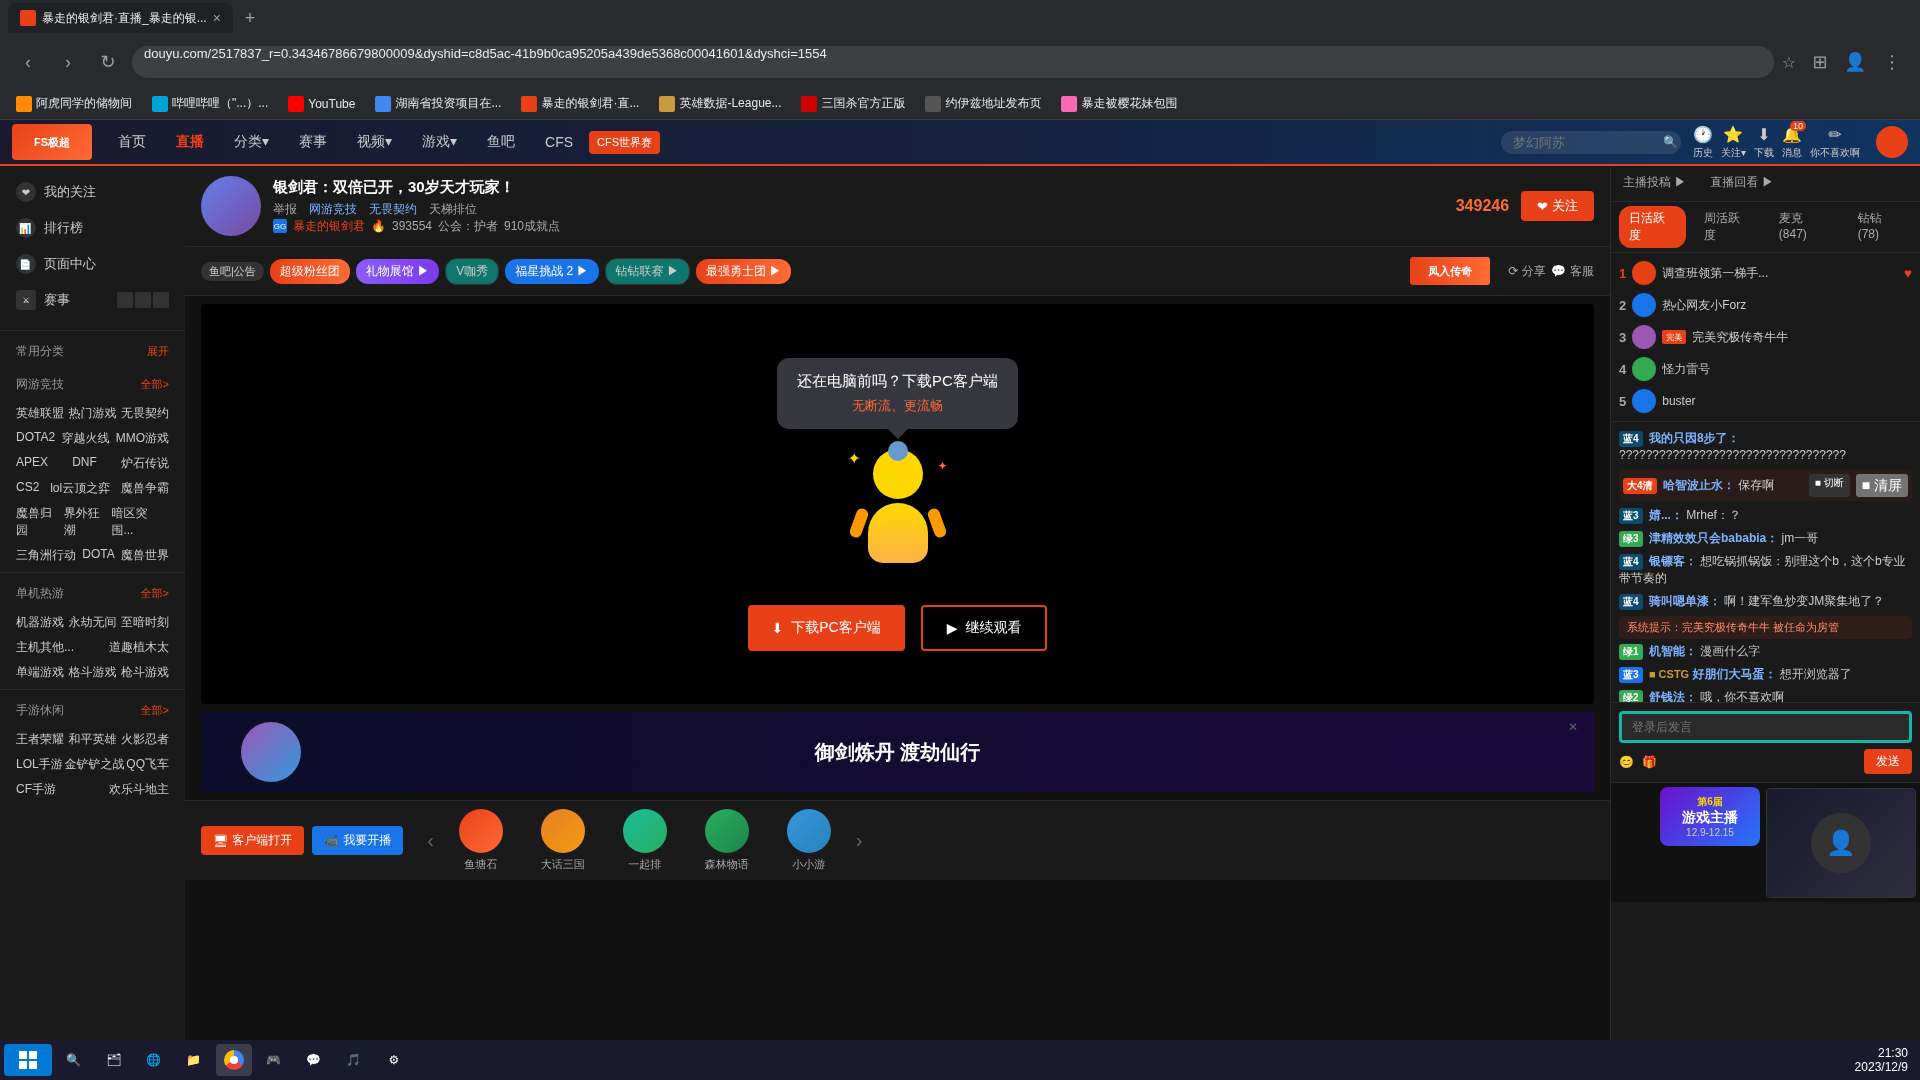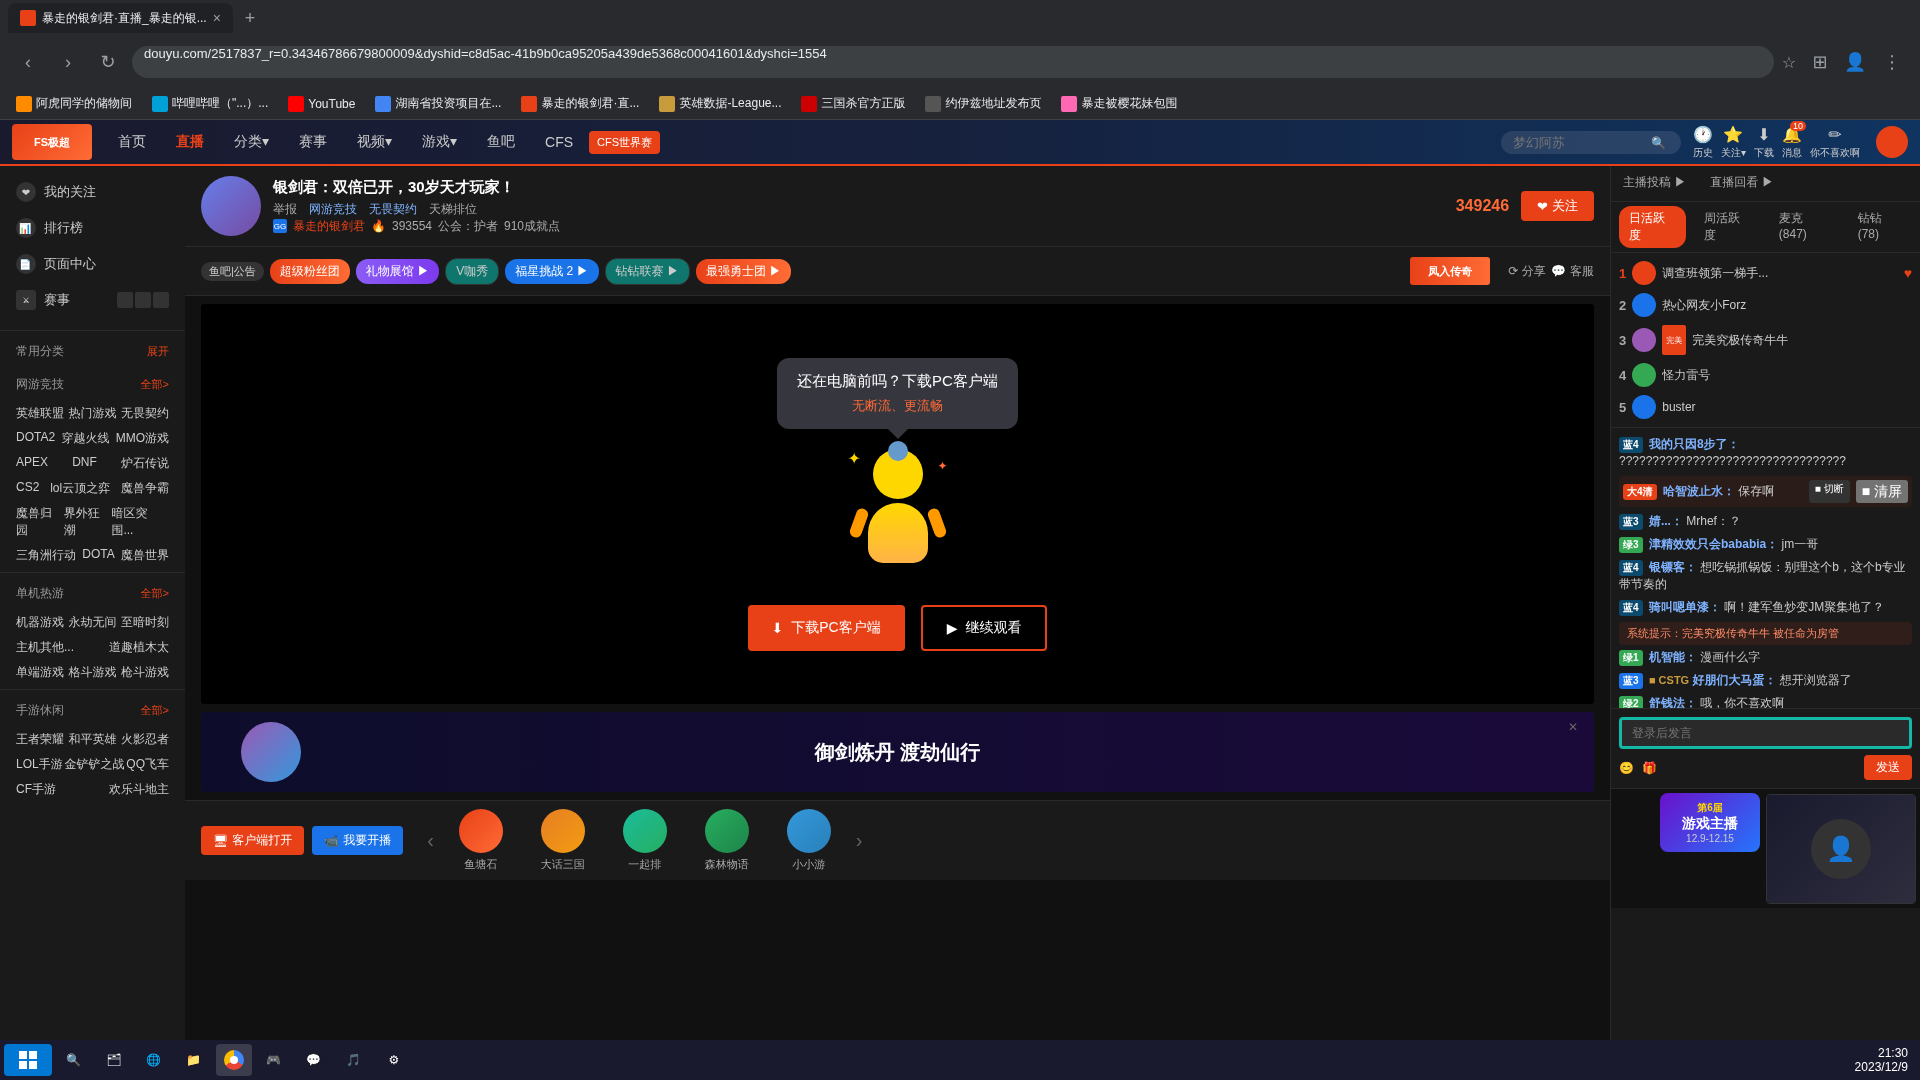--- a/index.html
+++ b/index.html
@@ -29,21 +29,21 @@
     
     .site-wrapper { display: flex; flex-direction: column; height: calc(1080px - 88px); }
 
     
     .site-header { background: linear-gradient(90deg, #1a1a2e 0%, #16213e 50%, #0f3460 100%); height: 46px; display: flex; align-items: center; padding: 0 12px; gap: 12px; border-bottom: 2px solid #e84118; }
     .logo-img { width: 80px; height: 36px; background: linear-gradient(135deg, #e84118, #ff6b35); border-radius: 4px; display: flex; align-items: center; justify-content: center; font-weight: bold; font-size: 14px; }
     .nav-menu { display: flex; align-items: center; gap: 2px; flex: 1; }
     .nav-item { padding: 6px 14px; cursor: pointer; color: #ccc; font-size: 14px; white-space: nowrap; border-radius: 4px; }
     .nav-item.active { color: #fff; font-weight: bold; }
     .cfs-badge { background: #e84118; padding: 4px 8px; border-radius: 4px; font-size: 12px; }
-    .header-search { display: flex; align-items: flex-end; background: rgba(255,255,255,0.1); border-radius: 20px; padding: 4px 12px; gap: 8px; width: 180px; }
+    .header-search { display: flex; align-items: flex-start; background: rgba(255,255,255,0.1); border-radius: 20px; padding: 4px 12px; gap: 20px; width: 180px; }
     .header-search input { background: none; border: none; color: #fff; font-size: 13px; outline: none; width: 140px; }
     .header-icons { display: flex; align-items: center; gap: 8px; }
     .header-icon-btn { display: flex; flex-direction: column; align-items: center; color: #ccc; font-size: 10px; cursor: pointer; gap: 2px; }
     .header-icon-btn .icon-sym { font-size: 16px; }
     .avatar-circle { width: 28px; height: 28px; border-radius: 50%; background: #e84118; }
 
     
     .content-area { display: flex; flex: 1; overflow: hidden; }
 
     
@@ -519,21 +519,21 @@
           <span style="color:#e84118;font-size:14px;">♥</span>
         </div>
         <div style="display:flex;align-items:center;gap:6px;padding:4px 0;">
           <span style="color:#aaa;font-weight:bold;font-size:13px;">2</span>
           <div style="width:24px;height:24px;background:#1a73e8;border-radius:50%;"></div>
           <span style="font-size:12px;color:#ccc;flex:1;">热心网友小Forz</span>
         </div>
         <div style="display:flex;align-items:center;gap:6px;padding:4px 0;">
           <span style="color:#aaa;font-weight:bold;font-size:13px;">3</span>
           <div style="width:24px;height:24px;background:#9b59b6;border-radius:50%;"></div>
-          <div style="width:24px;height:30px;background:#e84118;border-radius:2px;font-size:8px;display:flex;align-items:center;justify-content:center;color:#fff;">完美</div>
+          <div style="width:24px;height:14px;background:#e84118;border-radius:2px;font-size:8px;display:flex;align-items:center;justify-content:center;color:#fff;">完美</div>
           <span style="font-size:12px;color:#ccc;flex:1;">完美究极传奇牛牛</span>
         </div>
         <div style="display:flex;align-items:center;gap:6px;padding:4px 0;">
           <span style="color:#aaa;font-weight:bold;font-size:13px;">4</span>
           <div style="width:24px;height:24px;background:#34a853;border-radius:50%;"></div>
           <span style="font-size:12px;color:#ccc;flex:1;">怪力雷号</span>
         </div>
         <div style="display:flex;align-items:center;gap:6px;padding:4px 0;">
           <span style="color:#aaa;font-weight:bold;font-size:13px;">5</span>
           <div style="width:24px;height:24px;background:#1a73e8;border-radius:50%;"></div>

